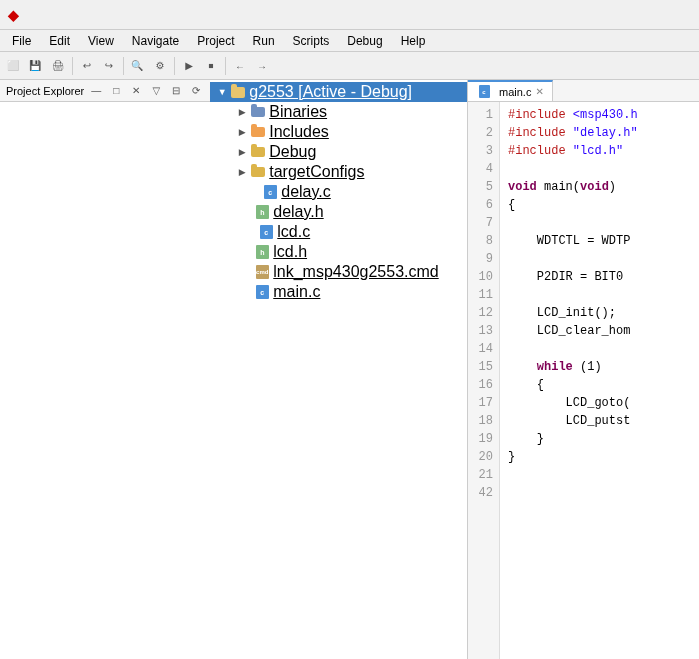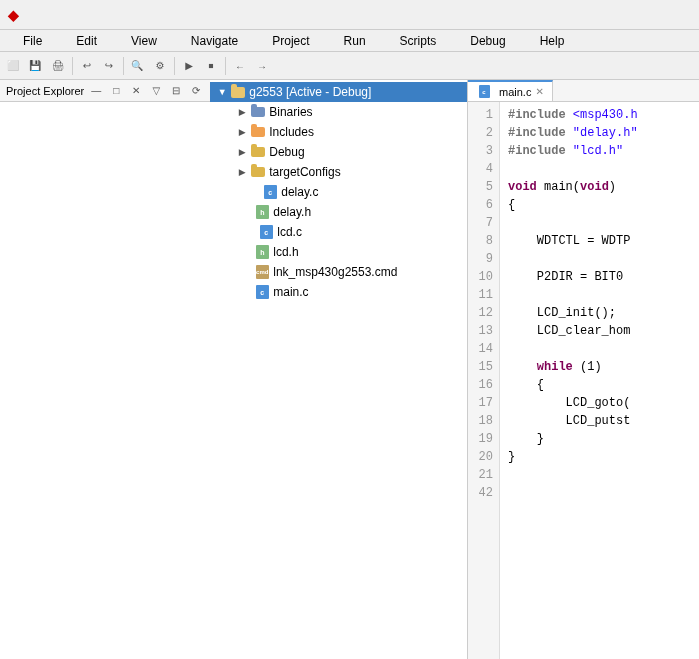--- a/index.html
+++ b/index.html
@@ -27,23 +27,23 @@
       font-size: 12px;
       color: #000;
     }
 
     
     .menu-bar {
       background: #f0f0f0;
       height: 22px;
       display: flex;
       align-items: center;
-      padding: 0 15px;
+      padding: 0 4px;
       border-bottom: 1px solid #ccc;
-      gap: 18px;
+      gap: 2px;
     }
     .menu-item {
       padding: 2px 8px;
       font-size: 12px;
       color: #000;
       cursor: pointer;
       border-radius: 2px;
     }
 
     
@@ -146,23 +146,24 @@
     .item-icon {
       width: 16px;
       height: 16px;
       display: flex;
       align-items: center;
       justify-content: center;
       flex-shrink: 0;
       margin-right: 3px;
     }
     .item-label {
-      font-size: 12px;
+      font-size: 16px;
       color: #000;
       white-space: nowrap;
+      text-decoration: underline;
     }
 
     
     .icon-project {
       background: #e8c56e;
       width: 14px;
       height: 11px;
       border-radius: 0 2px 2px 2px;
       position: relative;
     }
@@ -323,21 +324,21 @@
     .code-content {
       flex: 1;
       padding: 4px 8px;
       line-height: 18px;
       overflow: hidden;
       white-space: pre;
       color: #000;
       font-size: 12px;
     }
 
-    .kw-include { color: #737373; font-weight: bold; }
+    .kw-include { color: #b91c1c; font-weight: normal; }
     .kw-void { color: #7f0055; font-weight: bold; }
     .kw-while { color: #7f0055; font-weight: bold; }
     .str-header { color: #2a00ff; }
   </style>
 </head>
 <body>
 
 <div class="title-bar">
   <span style="color:#c00;font-size:14px;font-weight:bold;">◆</span>
 </div>

